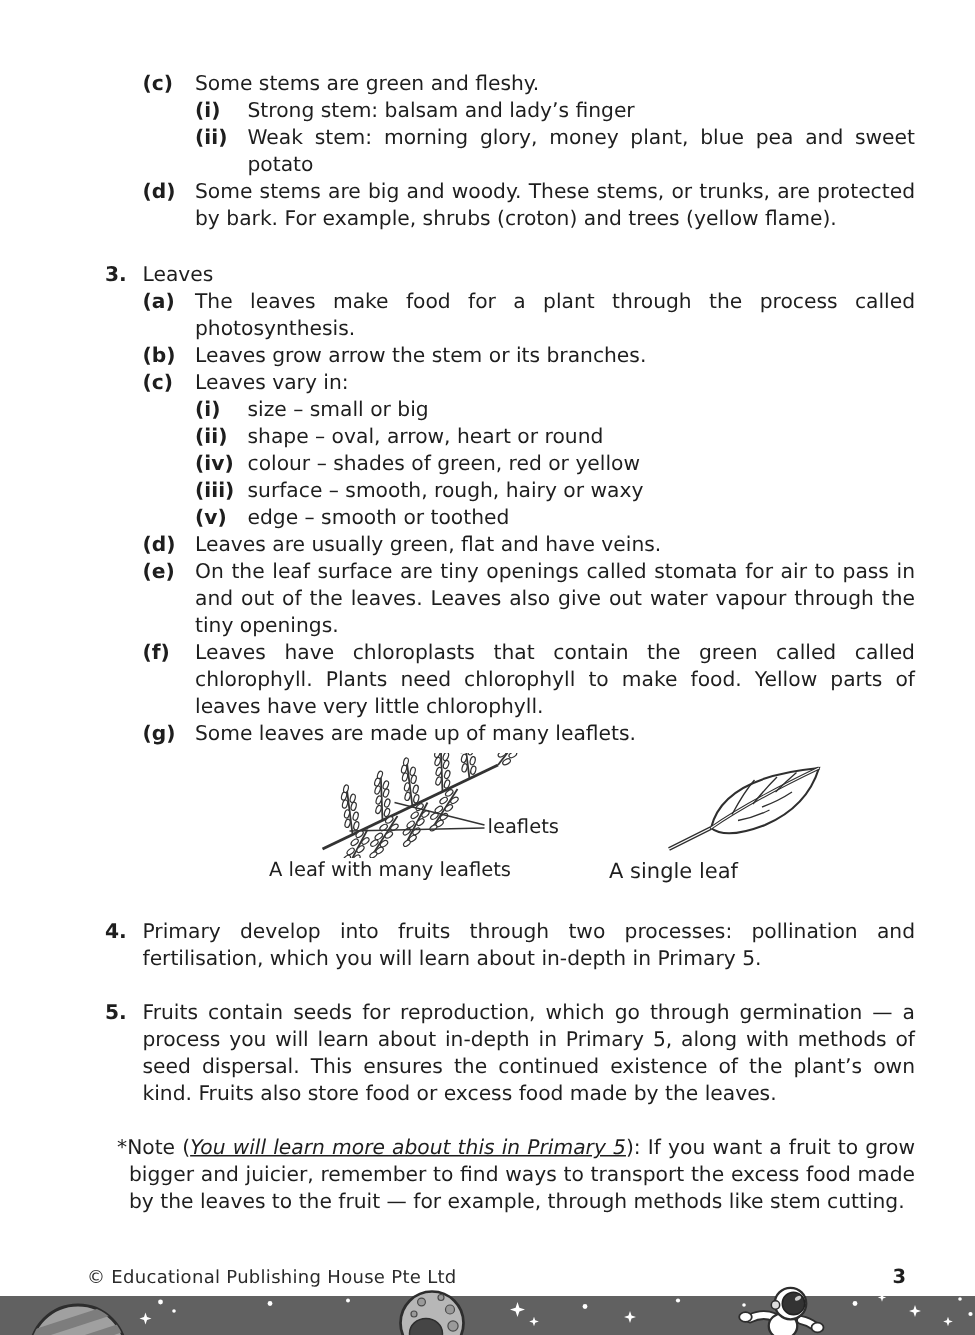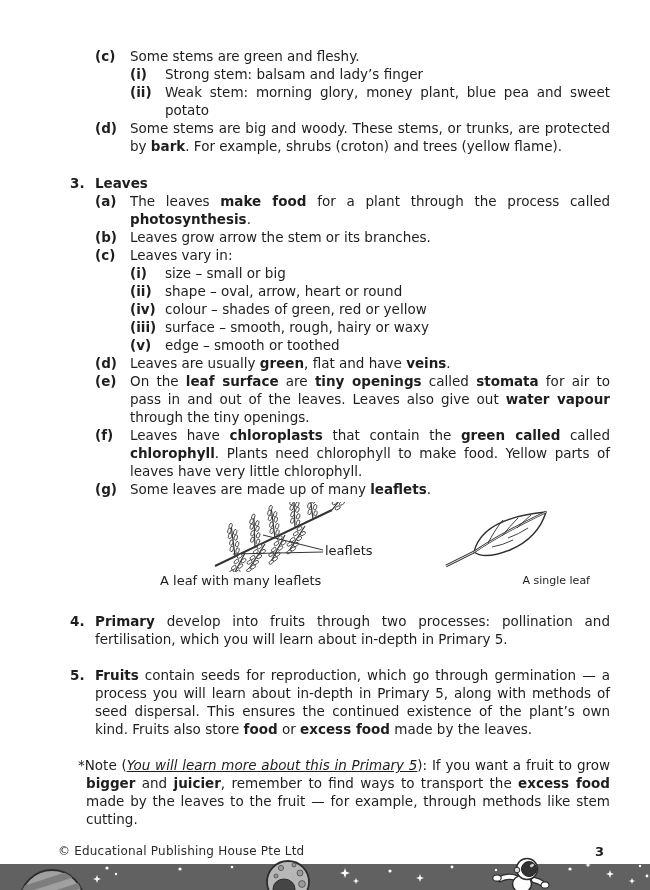--- a/index.html
+++ b/index.html
@@ -5,29 +5,29 @@
   html,body{margin:0;padding:0;background:#e8e8e8;}
   .page{position:relative;width:650px;height:890px;background:#ffffff;overflow:hidden;
         font-family:"DejaVu Sans",sans-serif;color:#1e1e1e;}
   .content{position:absolute;top:47px;left:70px;width:540px;font-size:13.5px;line-height:18px;}
   .row{display:flex;}
   .lbl{font-weight:bold;flex:0 0 35px;}
   .lvl0 > .lbl{flex:0 0 25px;}
   .lvl1{margin-left:25px;}
   .lvl2{margin-left:60px;}
   .txt{flex:1;text-align:justify;}
-  .b{font-weight:bold;}
+  .b{font-weight:normal;}
   .i{font-style:italic;text-decoration:underline;}
   .sec-gap{margin-top:19px;}
   .item-gap{margin-top:18px;}
   .fig-area{position:relative;height:92px;margin-top:4px;}
   .fig-fern{position:absolute;left:135px;top:0;}
   .fig-leaf{position:absolute;left:370px;top:0;}
-  .cap-left{position:absolute;left:90px;top:70px;width:200px;font-size:13px;}
-  .cap-right{position:absolute;left:320px;top:70px;width:200px;text-align:right;font-size:11px;}
+  .cap-left{position:absolute;left:90px;top:70px;width:200px;text-align:center;font-size:13px;}
+  .cap-right{position:absolute;left:336px;top:70px;width:200px;text-align:left;font-size:14px;}
   .note{margin:18px 0 0 16px;text-indent:-8px;text-align:justify;}
   .copyright{position:absolute;left:58px;bottom:32px;font-size:12px;color:#2a2a2a;letter-spacing:.2px;}
   .pagenum{position:absolute;right:46px;bottom:31px;font-size:13px;font-weight:bold;}
   .band{position:absolute;left:0;bottom:0;width:650px;height:34px;}
   svg text{font-family:"DejaVu Sans",sans-serif;}
 </style>
 </head>
 <body>
 
 <div class="page">

